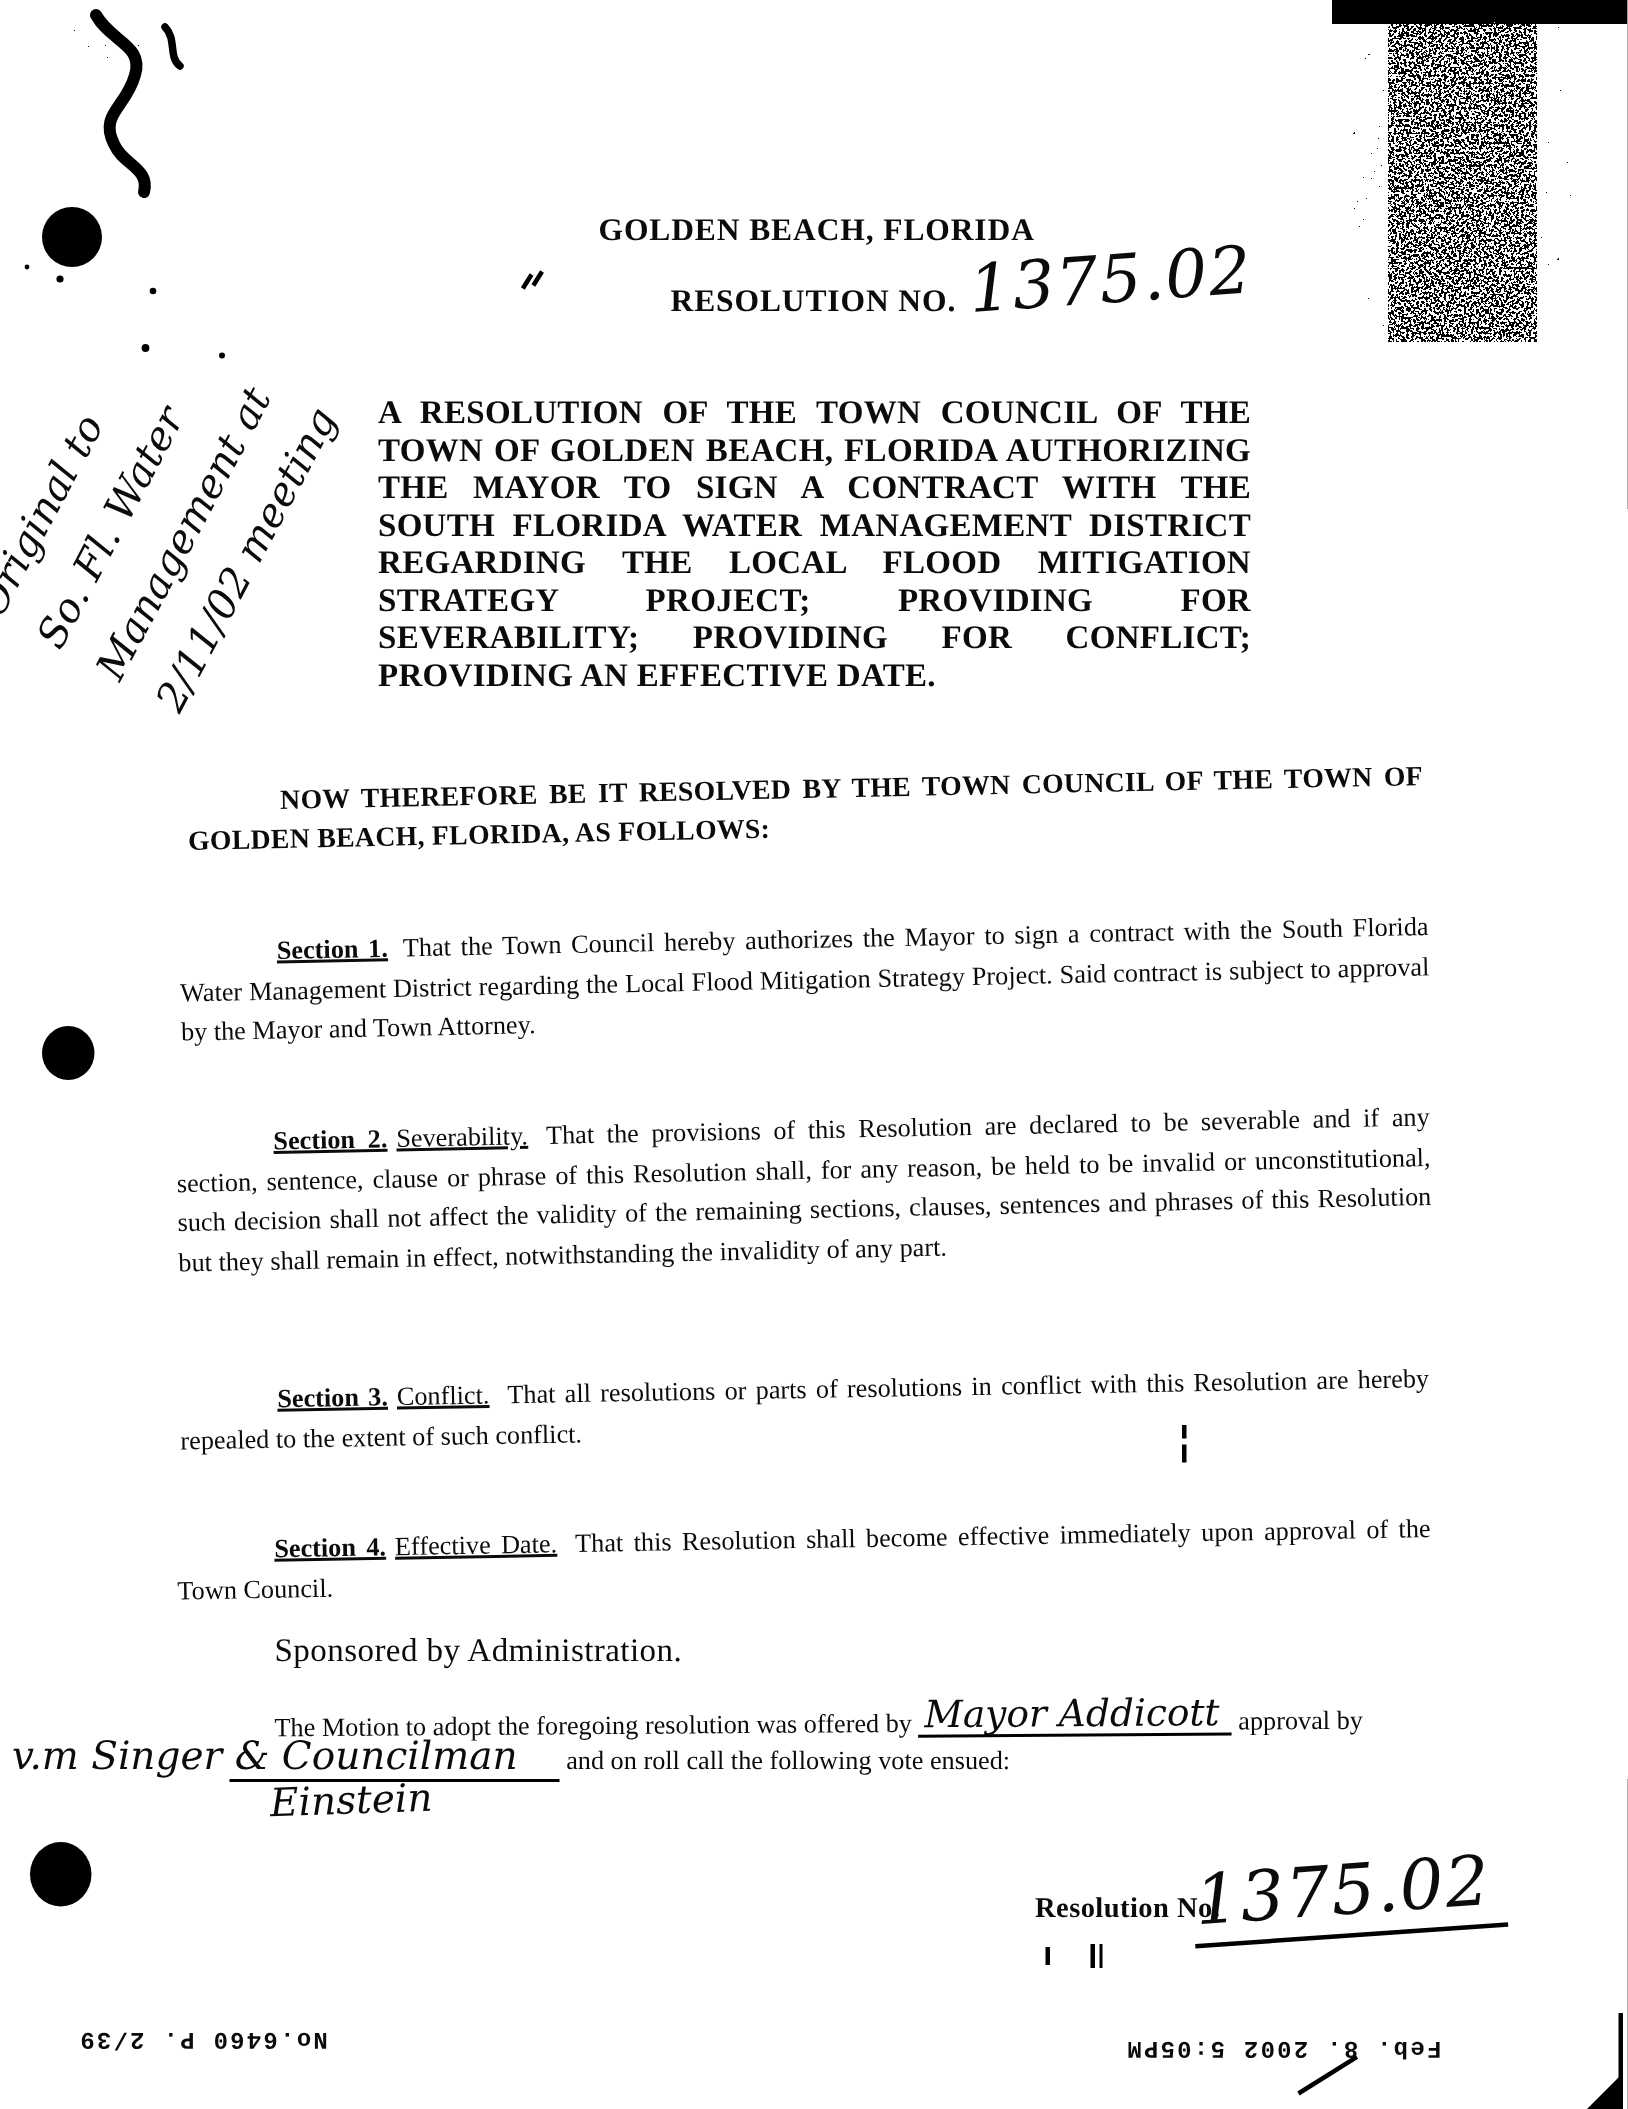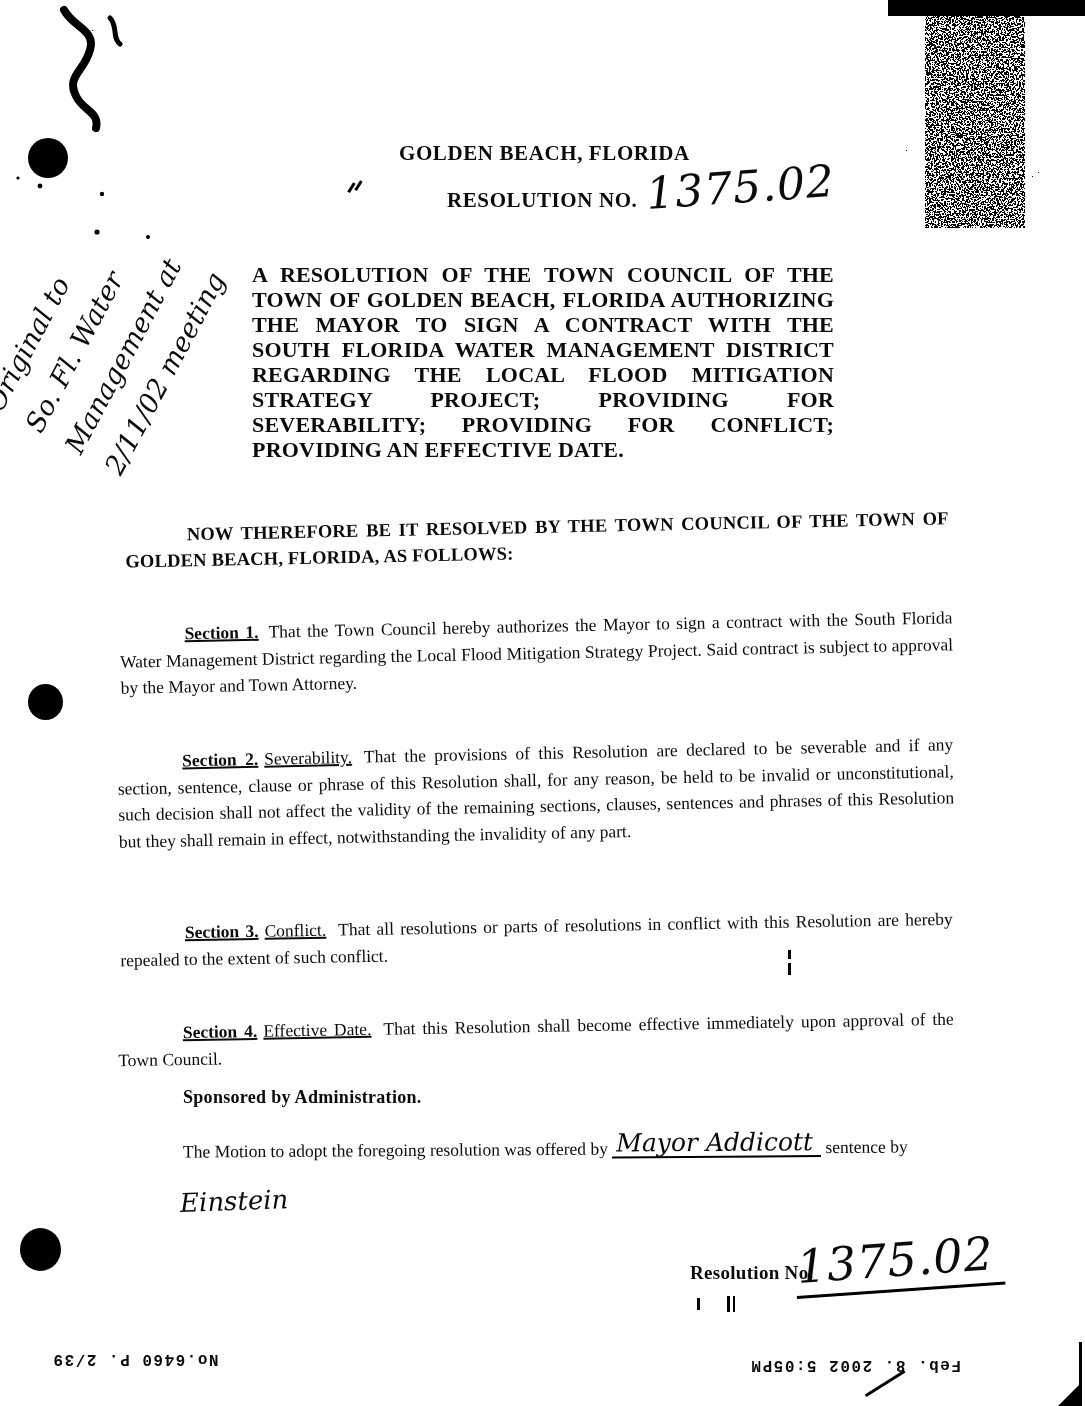--- a/index.html
+++ b/index.html
@@ -14,21 +14,21 @@
   .nowblock{font-size:18.5px;font-weight:bold;line-height:26px;text-align:justify;letter-spacing:.2px;}
   .sec-head{font-weight:bold;text-decoration:underline;text-decoration-thickness:2px;margin-right:10px;}
   .sec-sub{text-decoration:underline;text-decoration-thickness:2px;margin-right:12px;}
   .hw{font-family:"DejaVu Serif",serif;font-style:italic;}
   .hw-num{font-size:44px;letter-spacing:1px;transform:rotate(-4deg);transform-origin:left bottom;display:inline-block;}
   .hw-inline{font-size:25px;position:relative;top:-3px;border-bottom:2.5px solid #000;padding:0 8px 0 4px;display:inline-block;line-height:26px;}
   .hw-margin-note{font-size:27px;line-height:45px;white-space:nowrap;transform:rotate(-62deg);transform-origin:center center;}
   .fax{font-family:"Liberation Mono",monospace;font-weight:bold;font-size:16px;letter-spacing:1.5px;transform:rotate(180deg);white-space:nowrap;}
   .dot{background:#000;border-radius:50%;}
   .speck{background:#000;}
-  .sponsored{font-size:18px;font-weight:bold;letter-spacing:.3px;}
+  .sponsored{font-size:22px;font-weight:normal;letter-spacing:.3px;}
   .nowrap{white-space:nowrap;}
 </style>
 </head>
 <body>
 
 <div class="page">
 
   <svg class="abs" style="left:0;top:0;width:260px;height:250px" viewBox="0 0 260 250">
     <defs>
       <filter id="nd" x="-5%" y="-5%" width="110%" height="110%">
@@ -127,23 +127,28 @@
 
   <p class="abs bodytxt" style="left:118px;top:1013px;width:836px;text-indent:65px;transform:rotate(-1deg);">
     <span class="sec-head" style="margin-right:6px;">Section 4.</span><span class="sec-sub">Effective Date.</span><span>That this Resolution shall become effective immediately upon approval of the Town Council.</span>
   </p>
 
   <div class="abs sponsored" style="left:183px;top:1087px;">Sponsored by Administration.</div>
 
   <div class="abs nowrap" style="left:183px;top:1134px;font-size:17.5px;transform:rotate(-0.4deg);">
     <span>The Motion to adopt the foregoing resolution was offered by</span>
     <span class="hw hw-inline">Mayor Addicott</span>
-    <span>sentence by</span>
+    <span>approval by</span>
   </div>
 
+  <div class="abs nowrap" style="left:8px;top:1156px;font-size:17.5px;">
+    <span class="hw" style="font-size:26px;">v.m Singer</span>
+    <span class="hw" style="font-size:26px;border-bottom:2.5px solid #000;padding:0 28px 0 4px;display:inline-block;">&amp; Councilman</span>
+    <span>and on roll call the following vote ensued:</span>
+  </div>
   <div class="abs hw" style="left:180px;top:1186px;font-size:26px;transform:rotate(-2deg);">Einstein</div>
 
   <div class="abs b" style="left:690px;top:1262px;font-size:19px;letter-spacing:.3px;">Resolution No.</div>
   <div class="abs hw" style="left:797px;top:1240px;font-size:46px;letter-spacing:1px;transform:rotate(-4deg);transform-origin:left bottom;border-bottom:3px solid #000;padding:0 10px 2px 2px;">1375.02</div>
   <div class="abs speck" style="left:697px;top:1298px;width:2.5px;height:12px;"></div>
   <div class="abs speck" style="left:727px;top:1296px;width:3px;height:16px;"></div>
   <div class="abs speck" style="left:733px;top:1296px;width:2px;height:16px;"></div>
 
   <div class="abs speck" style="left:788px;top:950px;width:2.5px;height:9px;"></div>
   <div class="abs speck" style="left:788px;top:963px;width:2.5px;height:12px;"></div>

